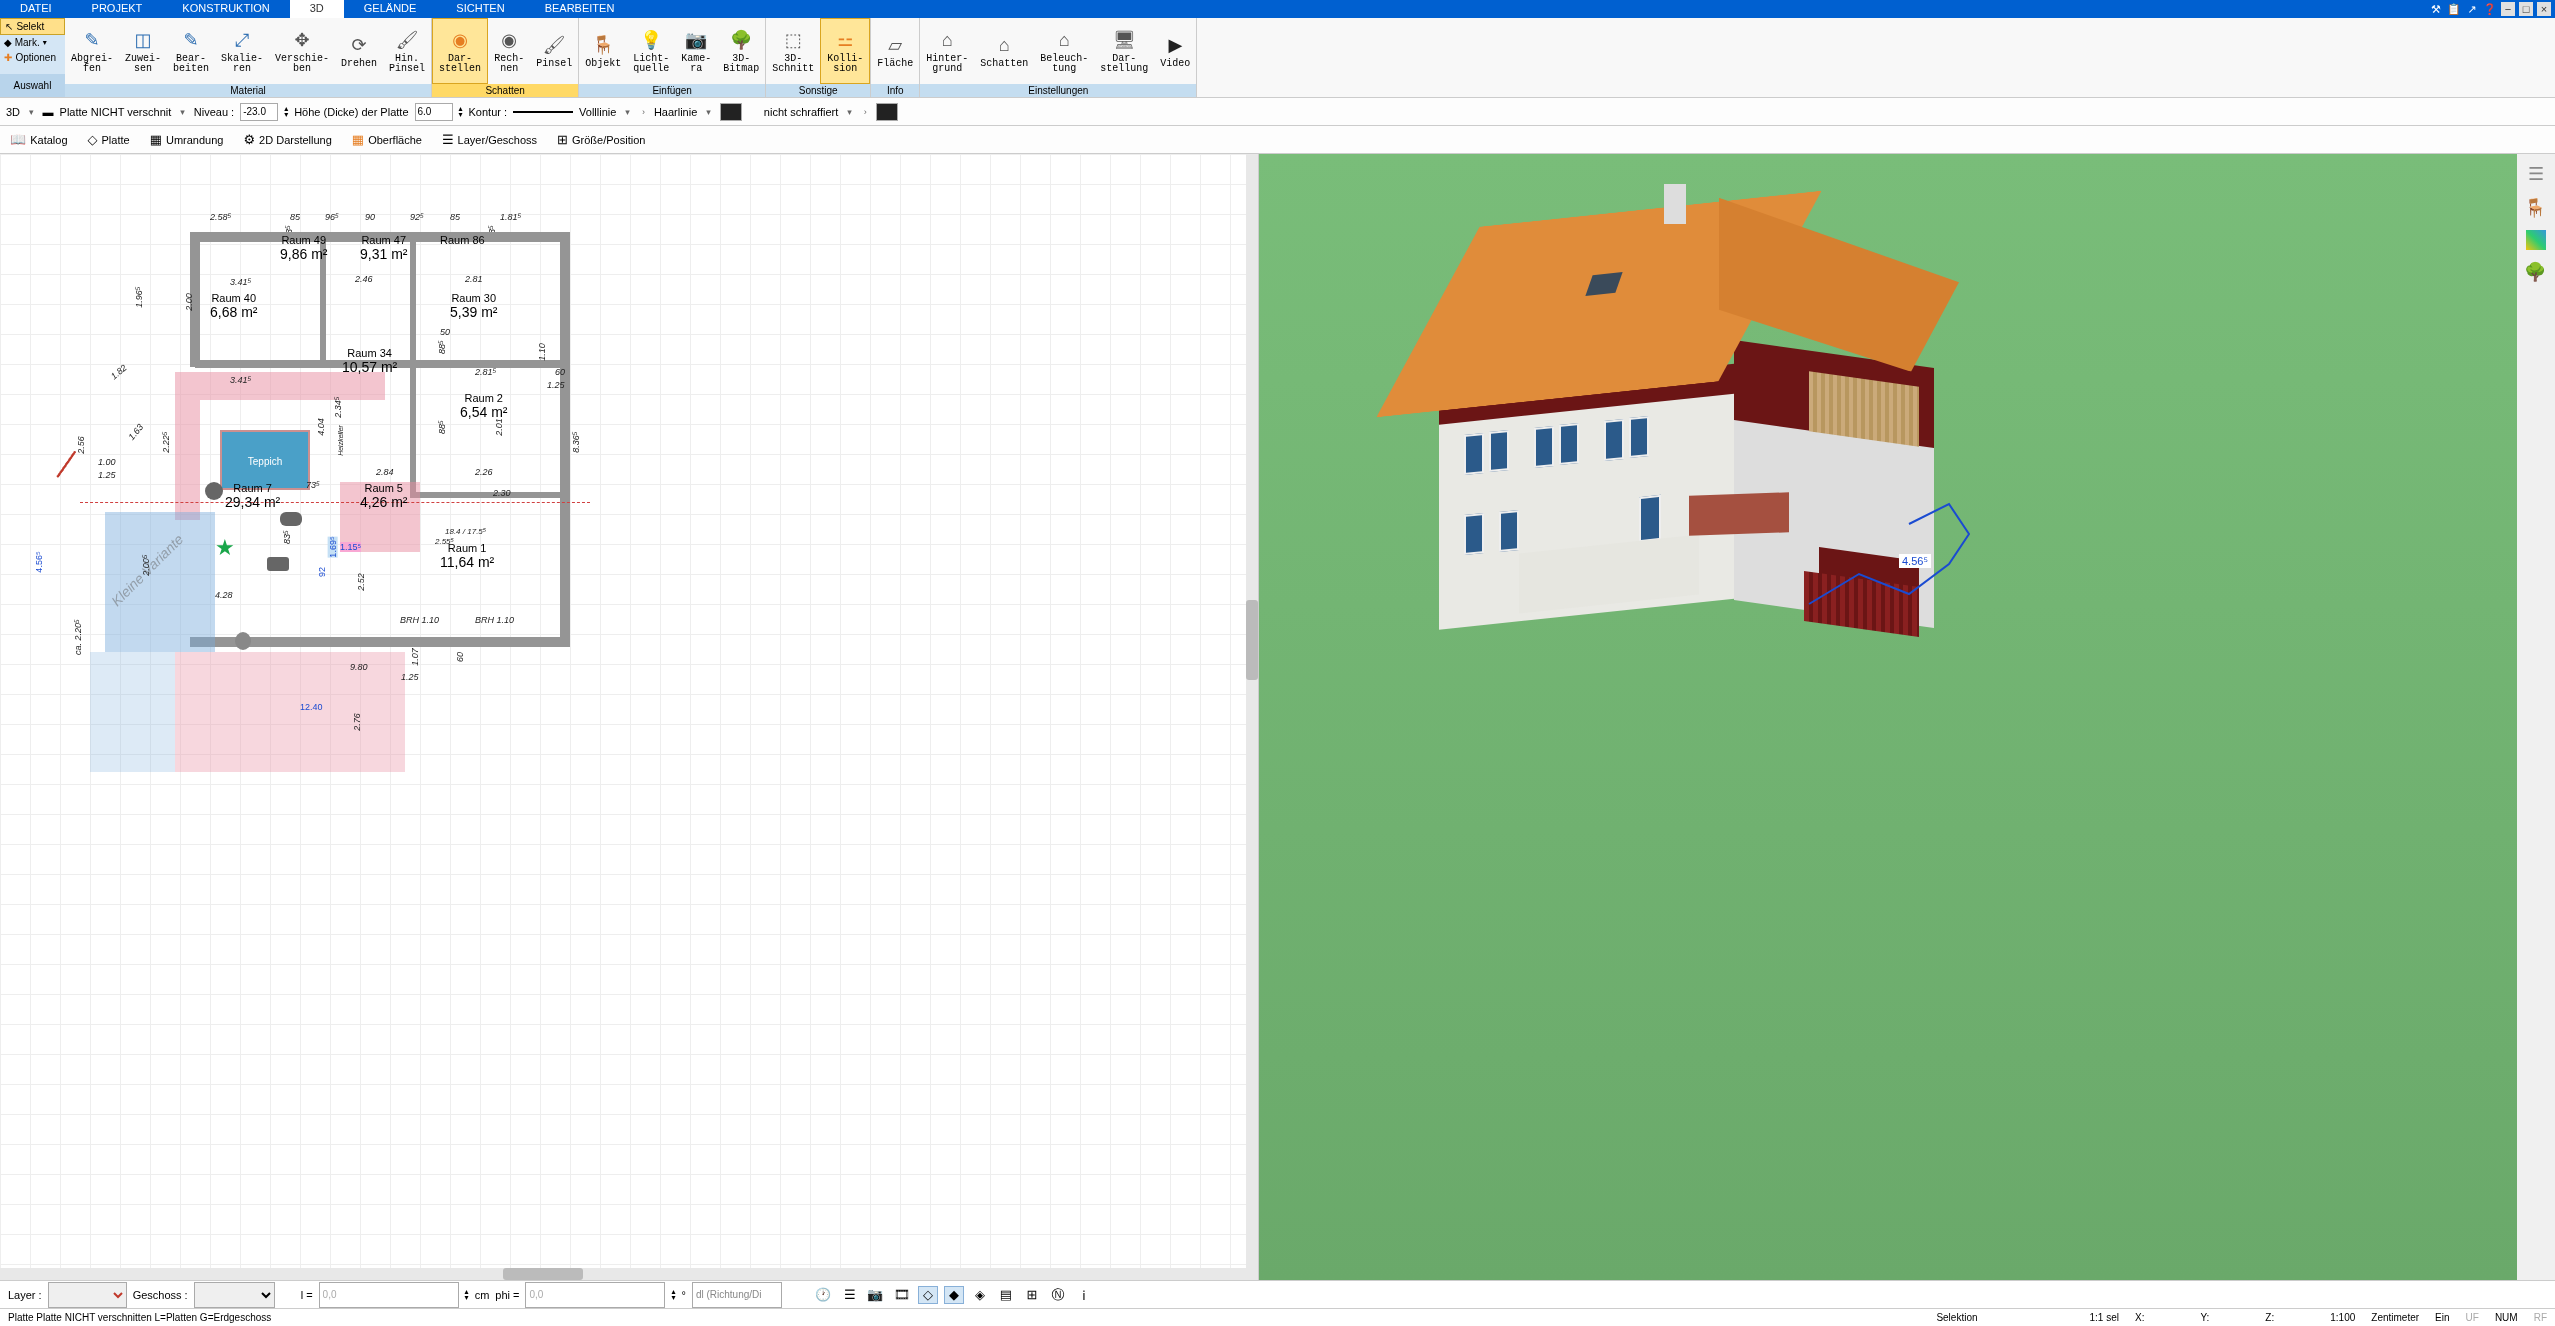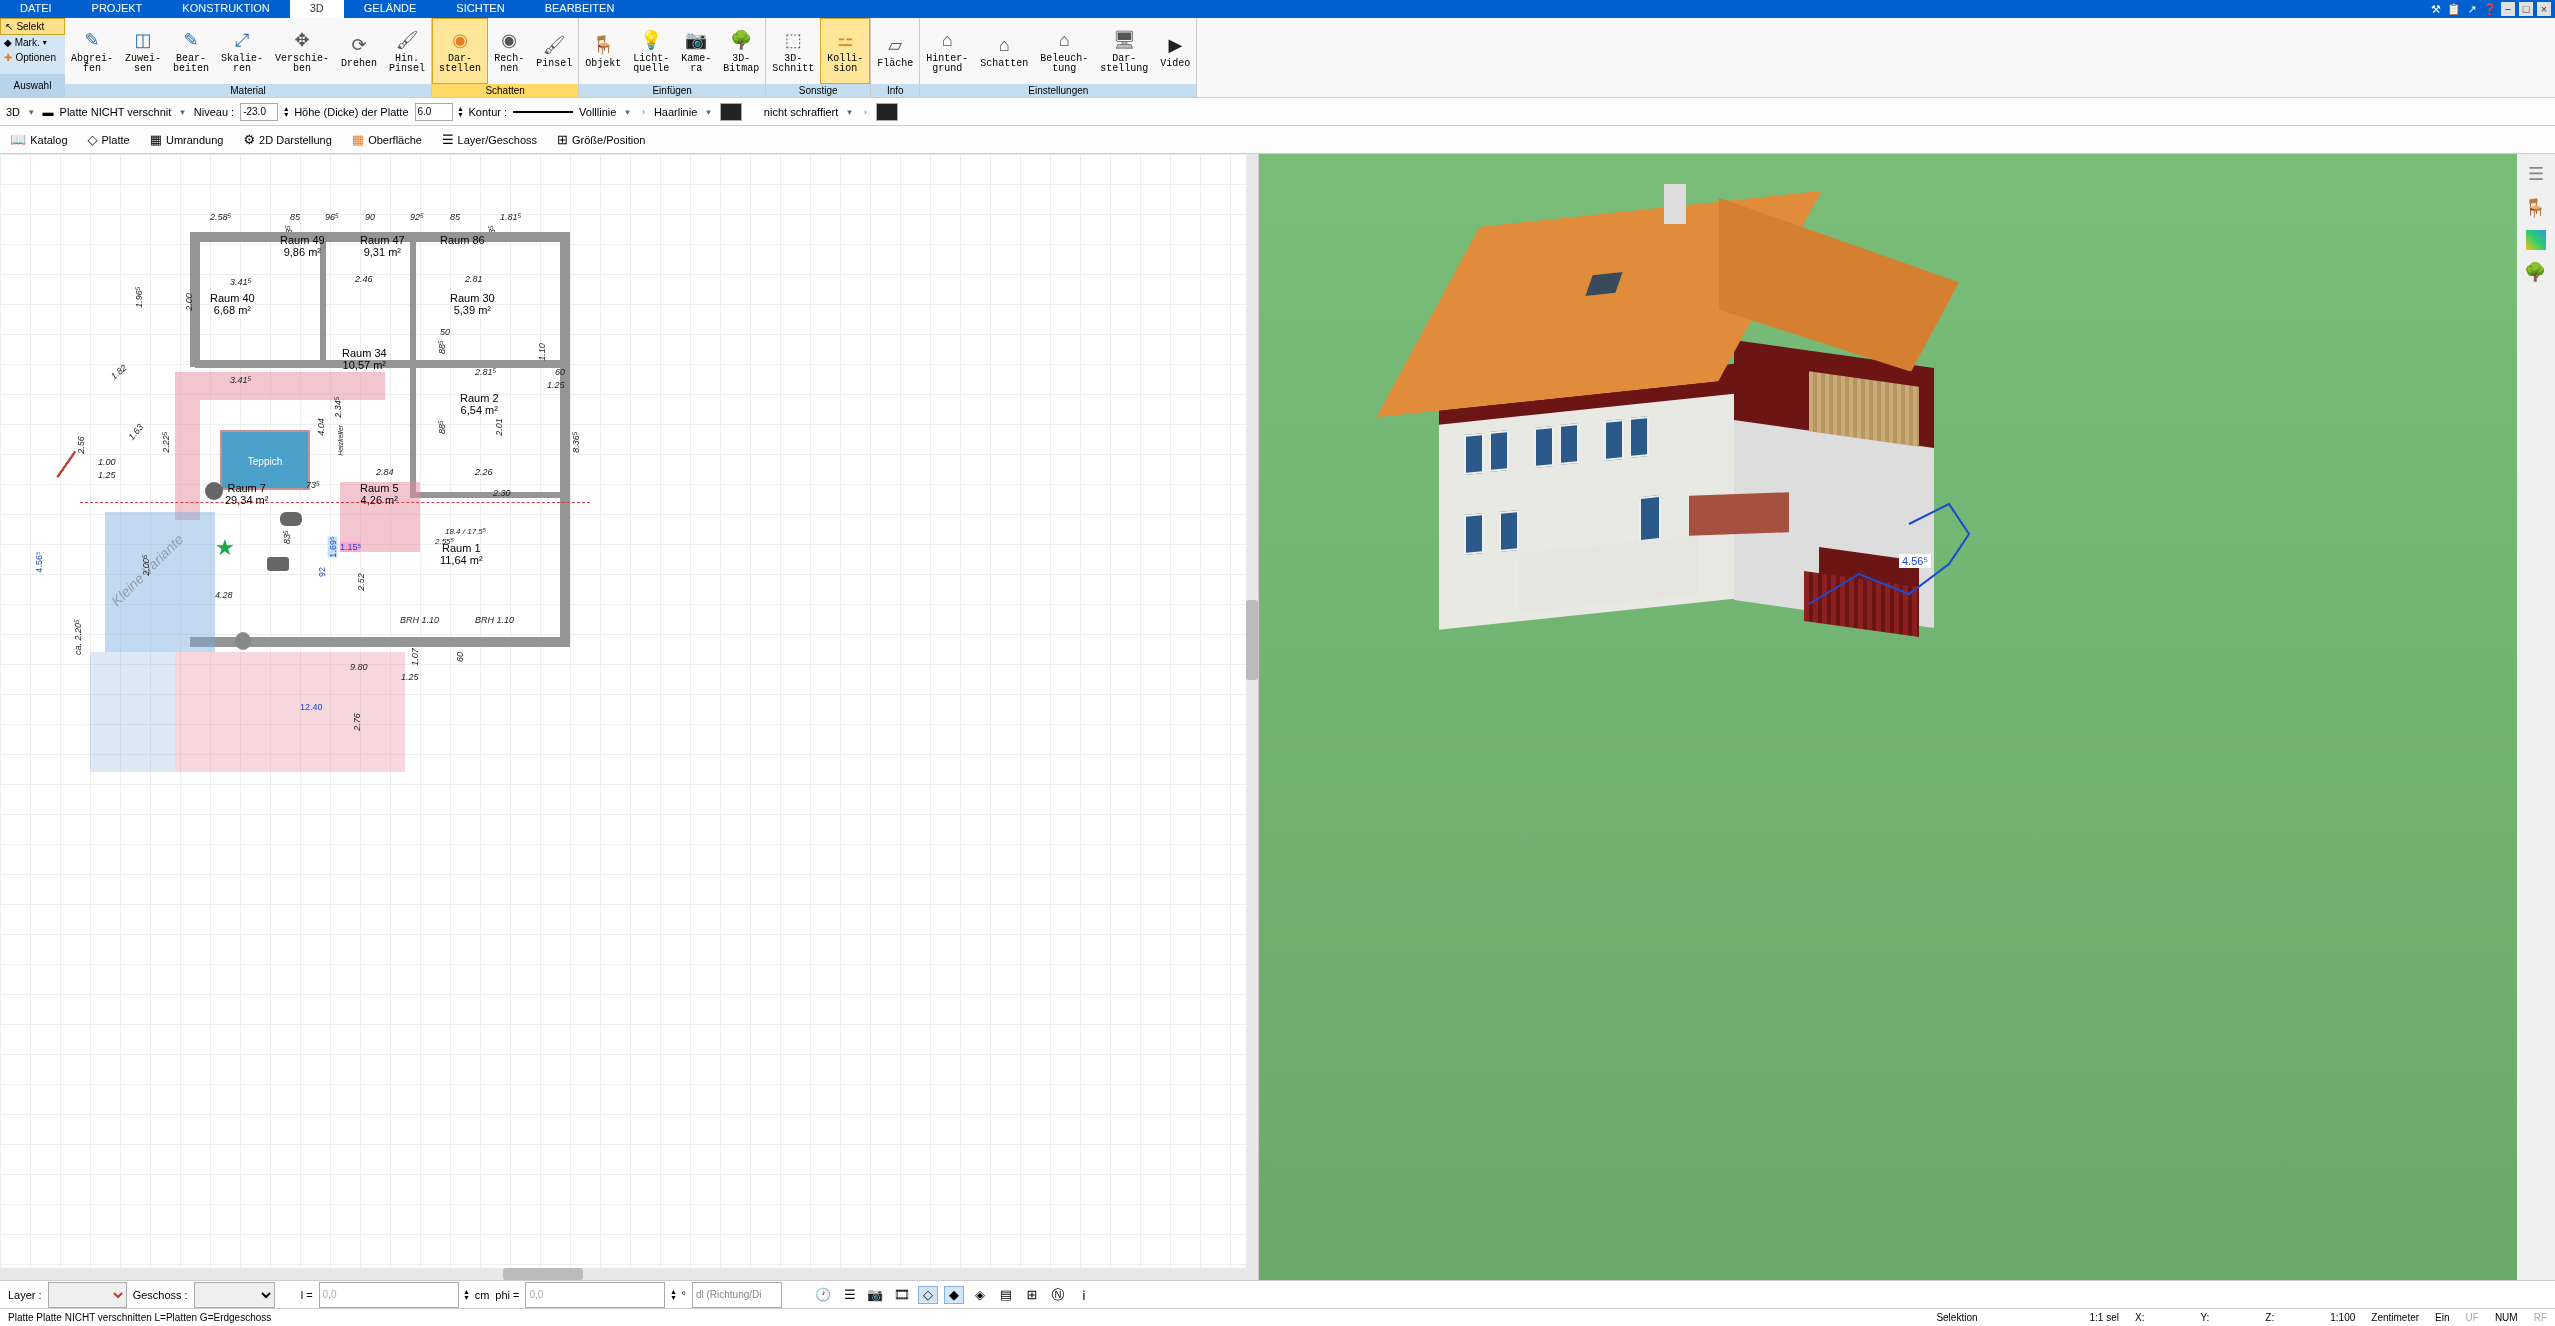--- a/index.html
+++ b/index.html
@@ -48,21 +48,21 @@
 .view3d { flex: 1; background: #6fb36f; position: relative; overflow: hidden; }
 .sidepanel { width: 38px; background: #f0f0f0; display: flex; flex-direction: column; align-items: center; gap: 10px; padding-top: 8px; }
 .sidepanel .picon { width: 24px; height: 24px; display: flex; align-items: center; justify-content: center; font-size: 18px; color: #888; cursor: pointer; }
 
 
 .grid { position: absolute; inset: 0; background-image: linear-gradient(#eee 1px, transparent 1px), linear-gradient(90deg, #eee 1px, transparent 1px); background-size: 30px 30px; }
 .plan { position: absolute; left: 80px; top: 10px; width: 560px; height: 590px; margin-top: 48px; }
 .wall { position: absolute; background: #959595; }
 .room { position: absolute; font-size: 11px; text-align: center; }
 .room .rname { font-weight: 500; }
-.room .rarea { font-size: 11px; }
+.room .rarea { font-size: 14px; }
 .dim { position: absolute; font-size: 9px; font-style: italic; color: #222; }
 .dim.blue { color: #1a4bd1; font-style: normal; }
 .pinkfill { position: absolute; background: rgba(232,140,160,0.5); }
 .bluefill { position: absolute; background: rgba(120,170,220,0.45); }
 .carpet { position: absolute; background: #4aa0c8; border: 2px solid #cc9090; padding-top: 24px; }
 .scrollbar-h { position: absolute; bottom: 0; left: 0; right: 0; height: 12px; background: #e8e8e8; }
 .scrollbar-h .thumb { position: absolute; left: 40%; width: 80px; height: 100%; background: #bbb; border-radius: 3px; }
 .scrollbar-v { position: absolute; top: 0; bottom: 12px; right: 0; width: 12px; background: #e8e8e8; }
 .scrollbar-v .thumb { position: absolute; top: 40%; height: 80px; width: 100%; background: #bbb; border-radius: 3px; }
 

